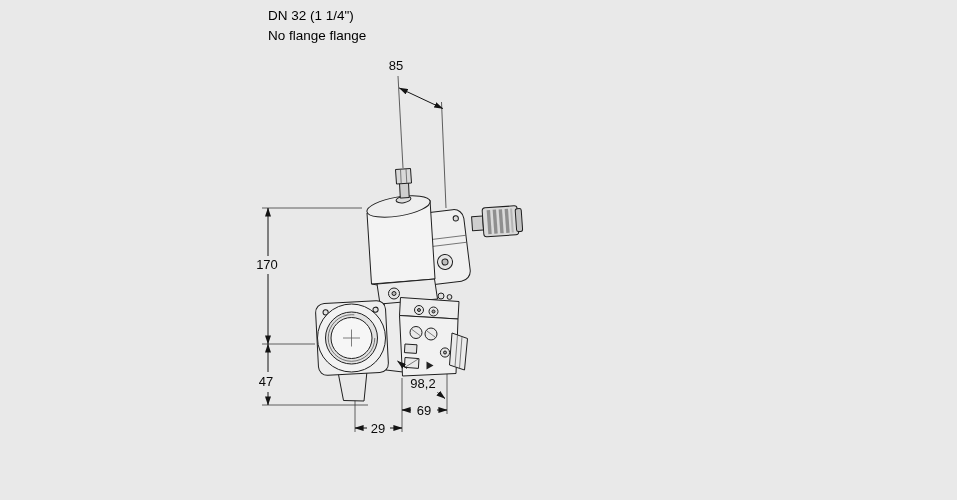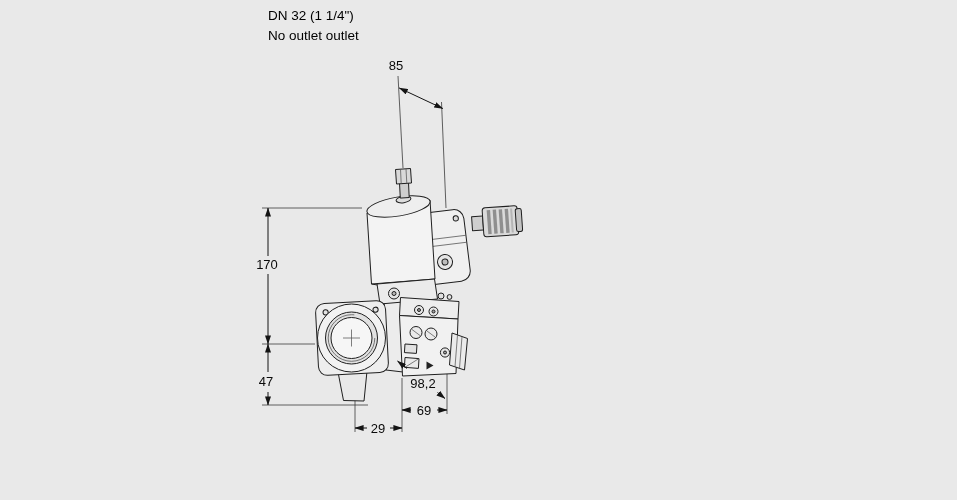--- a/index.html
+++ b/index.html
@@ -16,21 +16,21 @@
   svg .dim   { stroke:#141414; stroke-width:1; fill:none; }
   svg text.dimtxt { font-family:"Liberation Sans", sans-serif; font-size:13px; fill:#0a0a0a; text-anchor:middle; }
 </style>
 </head>
 <body>
 
 <div class="screen">
 
   <div class="hdr">
     <div>DN 32 (1 1/4")</div>
-    <div>No outlet outlet</div>
+    <div>No flange flange</div>
   </div>
 
   <svg class="drawing" width="957" height="500" viewBox="0 0 957 500">
     <defs>
       <marker id="arr" viewBox="0 0 9 6" markerWidth="9" markerHeight="6" refX="8.6" refY="3" orient="auto-start-reverse" markerUnits="userSpaceOnUse">
         <path d="M0,0 L9,3 L0,6 Z" fill="#141414"></path>
       </marker>
     </defs>
 
     <g>

